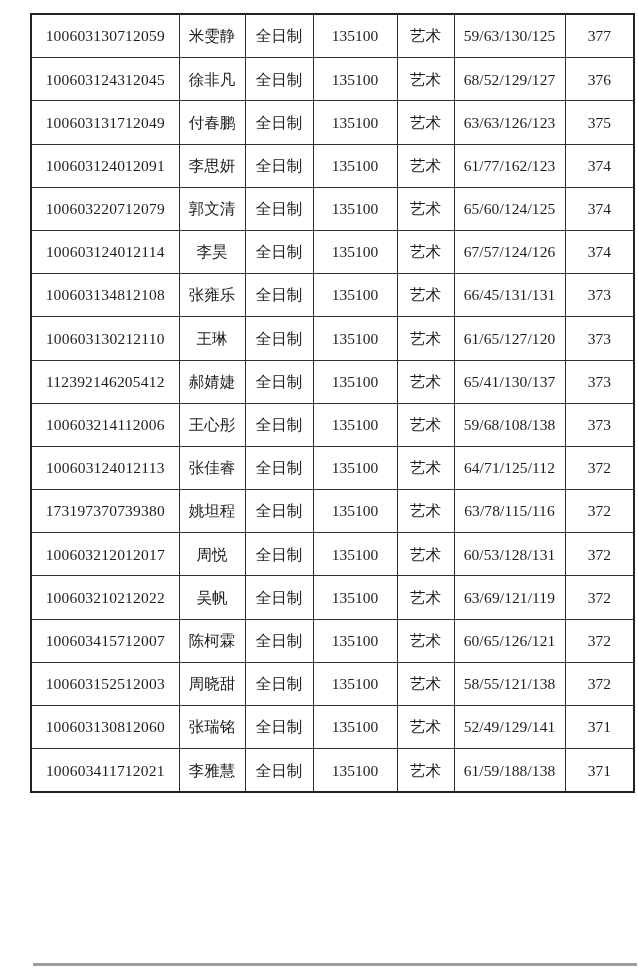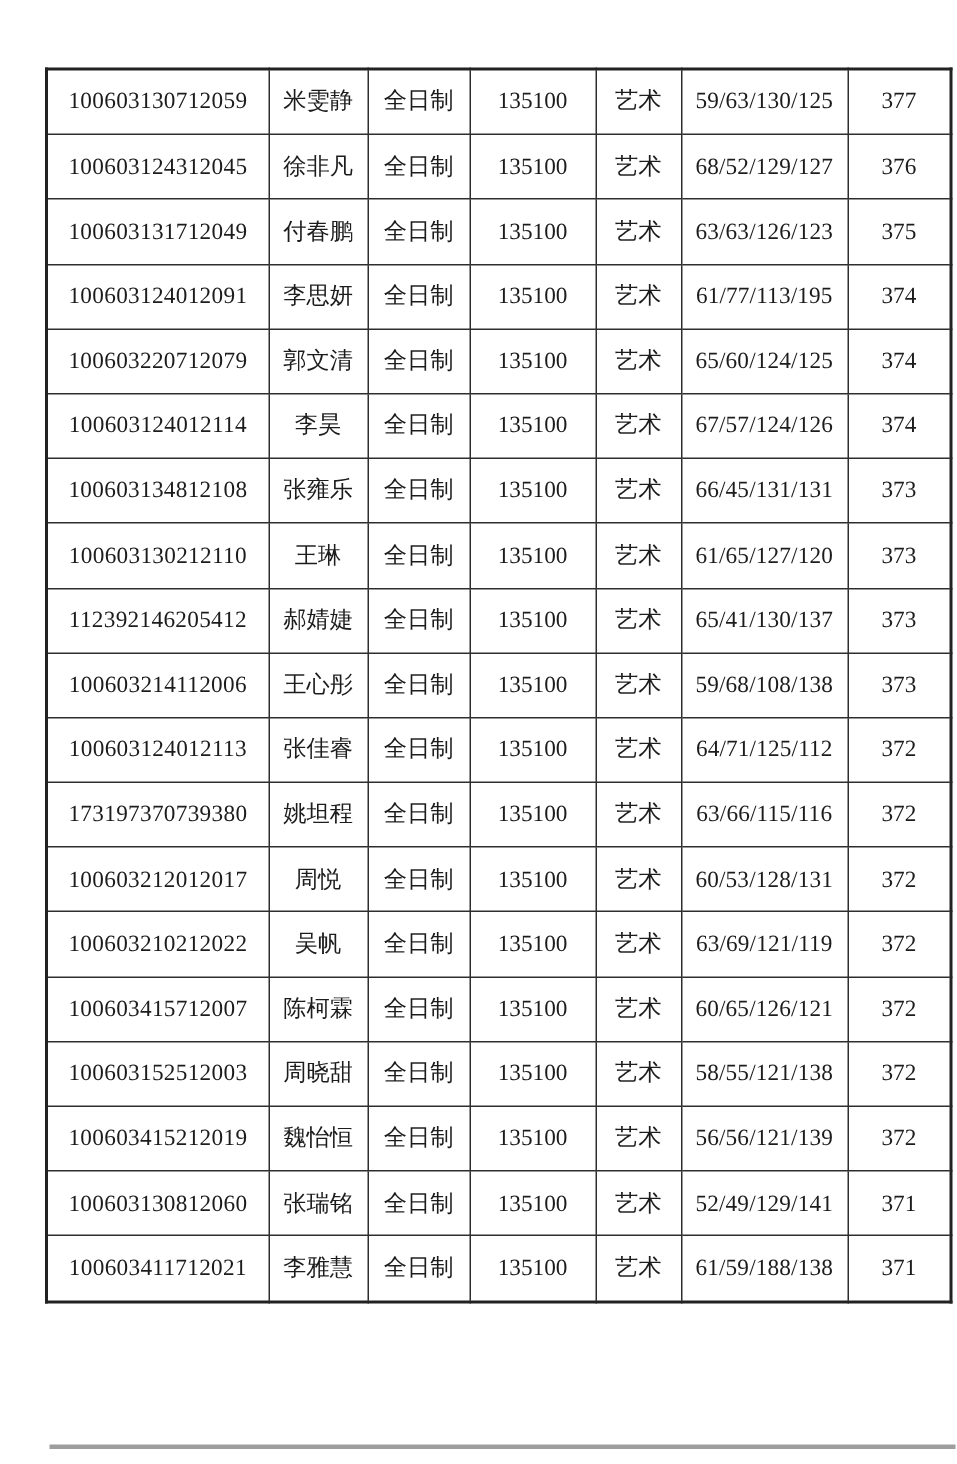--- a/index.html
+++ b/index.html
@@ -18,21 +18,20 @@
   .table-wrap {
     position: absolute;
     left: 30px;
     top: 13px;
   }
   table.admissions {
     border-collapse: collapse;
     table-layout: fixed;
     width: 603px;
     border: 2px solid #222222;
-    margin-top: 32px;
   }
   table.admissions td {
     border: 1px solid #2e2e2e;
     text-align: center;
     vertical-align: middle;
     font-size: 15.5px;
     line-height: 1;
     padding: 0;
     height: 42.2px;
     white-space: nowrap;
@@ -93,21 +92,21 @@
     <td class="col-scores">63/63/126/123</td>
     <td class="col-total">375</td>
   </tr>
 
   <tr>
     <td class="col-id">100603124012091</td>
     <td class="col-name">李思妍</td>
     <td class="col-mode">全日制</td>
     <td class="col-code">135100</td>
     <td class="col-major">艺术</td>
-    <td class="col-scores">61/77/113/195</td>
+    <td class="col-scores">61/77/162/123</td>
     <td class="col-total">374</td>
   </tr>
 
   <tr>
     <td class="col-id">100603220712079</td>
     <td class="col-name">郭文清</td>
     <td class="col-mode">全日制</td>
     <td class="col-code">135100</td>
     <td class="col-major">艺术</td>
     <td class="col-scores">65/60/124/125</td>
@@ -174,21 +173,21 @@
     <td class="col-scores">64/71/125/112</td>
     <td class="col-total">372</td>
   </tr>
 
   <tr>
     <td class="col-id">173197370739380</td>
     <td class="col-name">姚坦程</td>
     <td class="col-mode">全日制</td>
     <td class="col-code">135100</td>
     <td class="col-major">艺术</td>
-    <td class="col-scores">63/66/115/116</td>
+    <td class="col-scores">63/78/115/116</td>
     <td class="col-total">372</td>
   </tr>
 
   <tr>
     <td class="col-id">100603212012017</td>
     <td class="col-name">周悦</td>
     <td class="col-mode">全日制</td>
     <td class="col-code">135100</td>
     <td class="col-major">艺术</td>
     <td class="col-scores">60/53/128/131</td>
@@ -219,29 +218,20 @@
     <td class="col-id">100603152512003</td>
     <td class="col-name">周晓甜</td>
     <td class="col-mode">全日制</td>
     <td class="col-code">135100</td>
     <td class="col-major">艺术</td>
     <td class="col-scores">58/55/121/138</td>
     <td class="col-total">372</td>
   </tr>
 
 
-  <tr>
-    <td class="col-id">100603415212019</td>
-    <td class="col-name">魏怡恒</td>
-    <td class="col-mode">全日制</td>
-    <td class="col-code">135100</td>
-    <td class="col-major">艺术</td>
-    <td class="col-scores">56/56/121/139</td>
-    <td class="col-total">372</td>
-  </tr>
 
   <tr>
     <td class="col-id">100603130812060</td>
     <td class="col-name">张瑞铭</td>
     <td class="col-mode">全日制</td>
     <td class="col-code">135100</td>
     <td class="col-major">艺术</td>
     <td class="col-scores">52/49/129/141</td>
     <td class="col-total">371</td>
   </tr>

